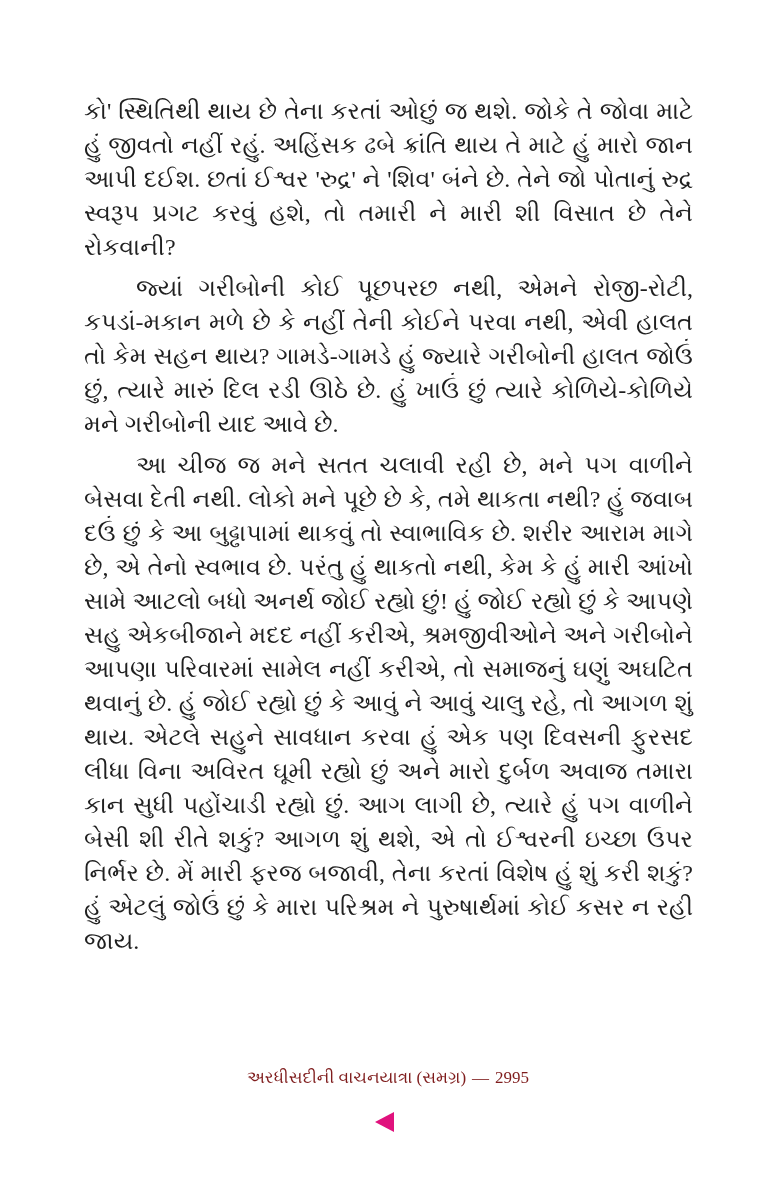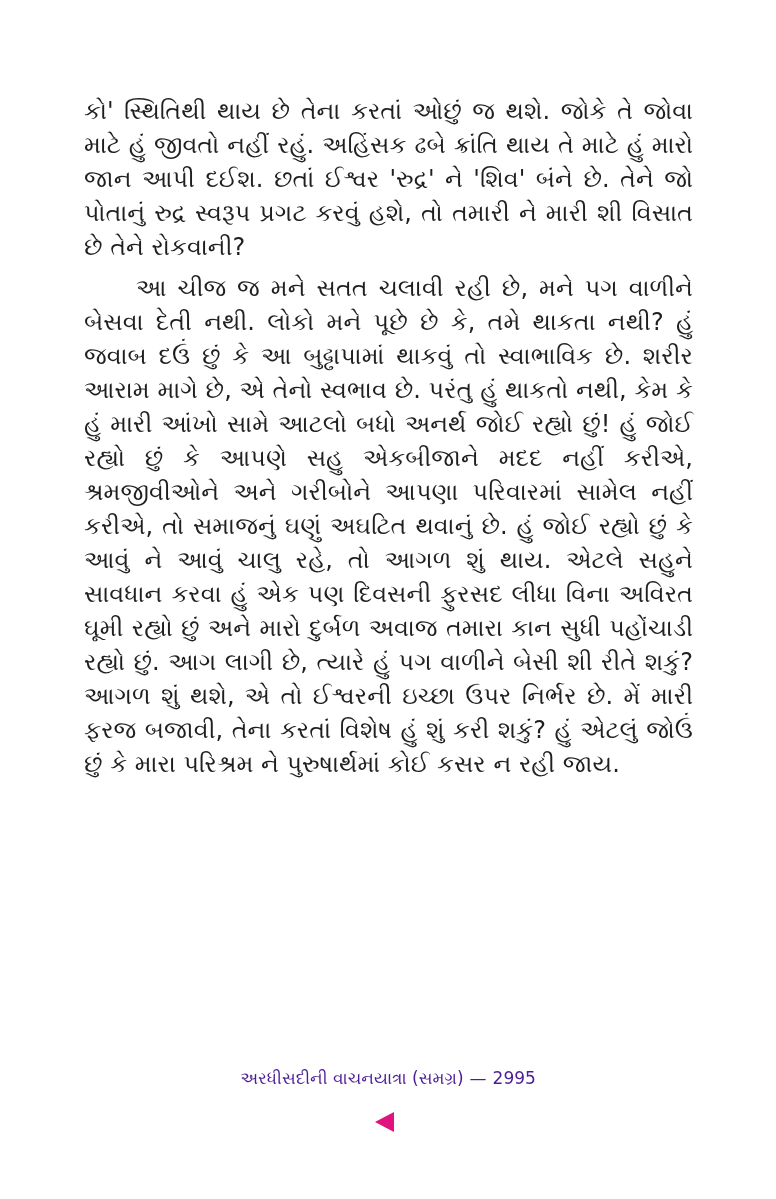--- a/index.html
+++ b/index.html
@@ -11,20 +11,21 @@
     width: 776px;
     height: 1199px;
     position: relative;
     overflow: hidden;
     font-family: "DejaVu Sans", "Liberation Serif", sans-serif;
   }
   .page {
     position: absolute;
     inset: 0;
     background: #ffffff;
+    font-family: Liberation Serif, serif;
   }
   .text-block {
     position: absolute;
     left: 84px;
     top: 94px;
     width: 609px;
     color: #1f1f1f;
     font-size: 24px;
     line-height: 34px;
     text-align: justify;
@@ -35,21 +36,21 @@
   }
   .para.no-indent {
     text-indent: 0;
   }
   .footer {
     position: absolute;
     left: 0;
     top: 1066px;
     width: 776px;
     text-align: center;
-    color: #4c1d95;
+    color: #7f1d1d;
     font-size: 17px;
     line-height: 24px;
   }
   .footer .sep {
     padding: 0 6px;
   }
   .nav-triangle {
     position: absolute;
     left: 375px;
     top: 1112px;
@@ -61,20 +62,21 @@
     cursor: pointer;
   }
 </style>
 </head>
 <body>
 
 <main class="page">
 
   <section class="text-block">
     <p class="para no-indent">કો' સ્થિતિથી થાય છે તેના કરતાં ઓછું જ થશે. જોકે તે જોવા માટે હું જીવતો નહીં રહું. અહિંસક ઢબે ક્રાંતિ થાય તે માટે હું મારો જાન આપી દઈશ. છતાં ઈશ્વર 'રુદ્ર' ને 'શિવ' બંને છે. તેને જો પોતાનું રુદ્ર સ્વરૂપ પ્રગટ કરવું હશે, તો તમારી ને મારી શી વિસાત છે તેને રોકવાની?</p>
+    <p class="para">જ્યાં ગરીબોની કોઈ પૂછપરછ નથી, એમને રોજી-રોટી, કપડાં-મકાન મળે છે કે નહીં તેની કોઈને પરવા નથી, એવી હાલત તો કેમ સહન થાય? ગામડે-ગામડે હું જ્યારે ગરીબોની હાલત જોઉં છું, ત્યારે મારું દિલ રડી ઊઠે છે. હું ખાઉં છું ત્યારે કોળિયે-કોળિયે મને ગરીબોની યાદ આવે છે.</p>
     <p class="para">આ ચીજ જ મને સતત ચલાવી રહી છે, મને પગ વાળીને બેસવા દેતી નથી. લોકો મને પૂછે છે કે, તમે થાકતા નથી? હું જવાબ દઉં છું કે આ બુઢ્ઢાપામાં થાકવું તો સ્વાભાવિક છે. શરીર આરામ માગે છે, એ તેનો સ્વભાવ છે. પરંતુ હું થાકતો નથી, કેમ કે હું મારી આંખો સામે આટલો બધો અનર્થ જોઈ રહ્યો છું! હું જોઈ રહ્યો છું કે આપણે સહુ એકબીજાને મદદ નહીં કરીએ, શ્રમજીવીઓને અને ગરીબોને આપણા પરિવારમાં સામેલ નહીં કરીએ, તો સમાજનું ઘણું અઘટિત થવાનું છે. હું જોઈ રહ્યો છું કે આવું ને આવું ચાલુ રહે, તો આગળ શું થાય. એટલે સહુને સાવધાન કરવા હું એક પણ દિવસની ફુરસદ લીધા વિના અવિરત ઘૂમી રહ્યો છું અને મારો દુર્બળ અવાજ તમારા કાન સુધી પહોંચાડી રહ્યો છું. આગ લાગી છે, ત્યારે હું પગ વાળીને બેસી શી રીતે શકું? આગળ શું થશે, એ તો ઈશ્વરની ઇચ્છા ઉપર નિર્ભર છે. મેં મારી ફરજ બજાવી, તેના કરતાં વિશેષ હું શું કરી શકું? હું એટલું જોઉં છું કે મારા પરિશ્રમ ને પુરુષાર્થમાં કોઈ કસર ન રહી જાય.</p>
   </section>
 
   <footer class="footer">
     <span>અરધીસદીની વાચનયાત્રા (સમગ્ર)</span><span class="sep">—</span><span>2995</span>
   </footer>
 
   <div class="nav-triangle"></div>
 
 </main>

